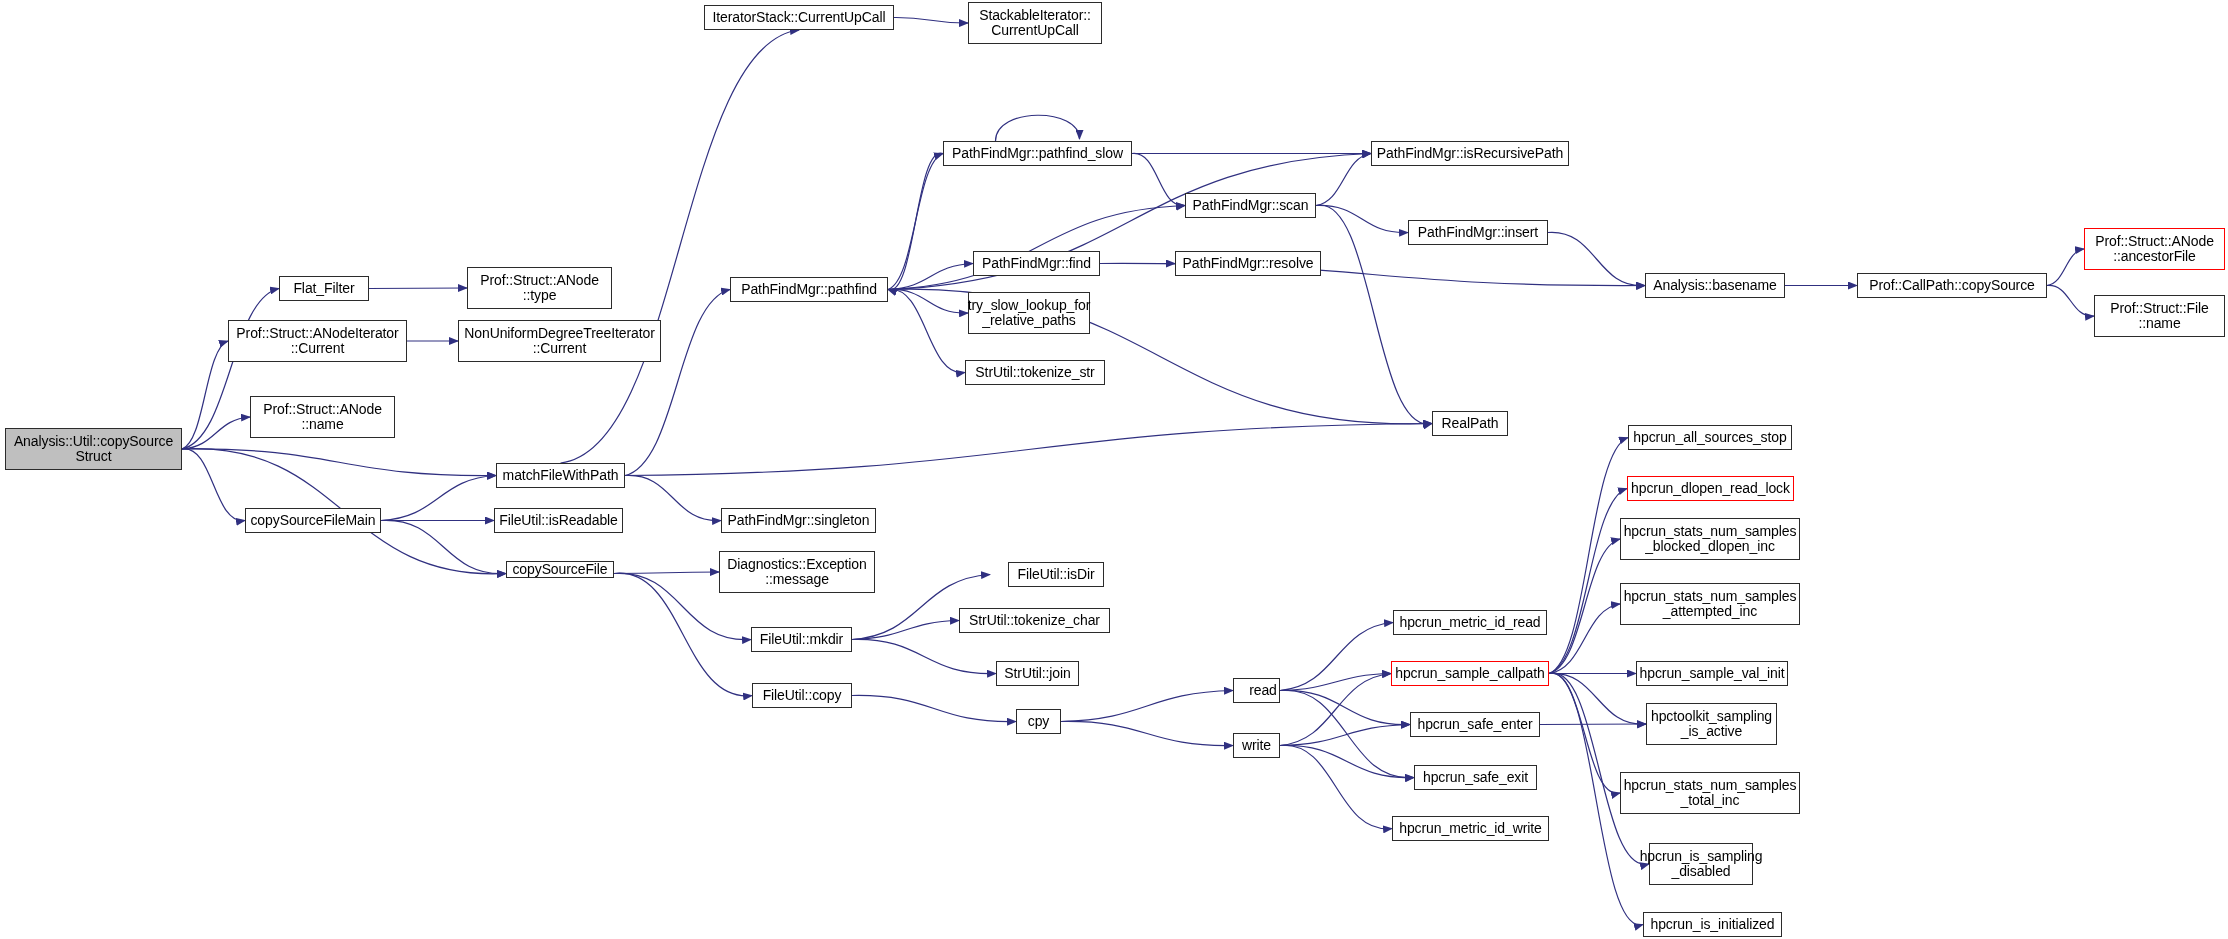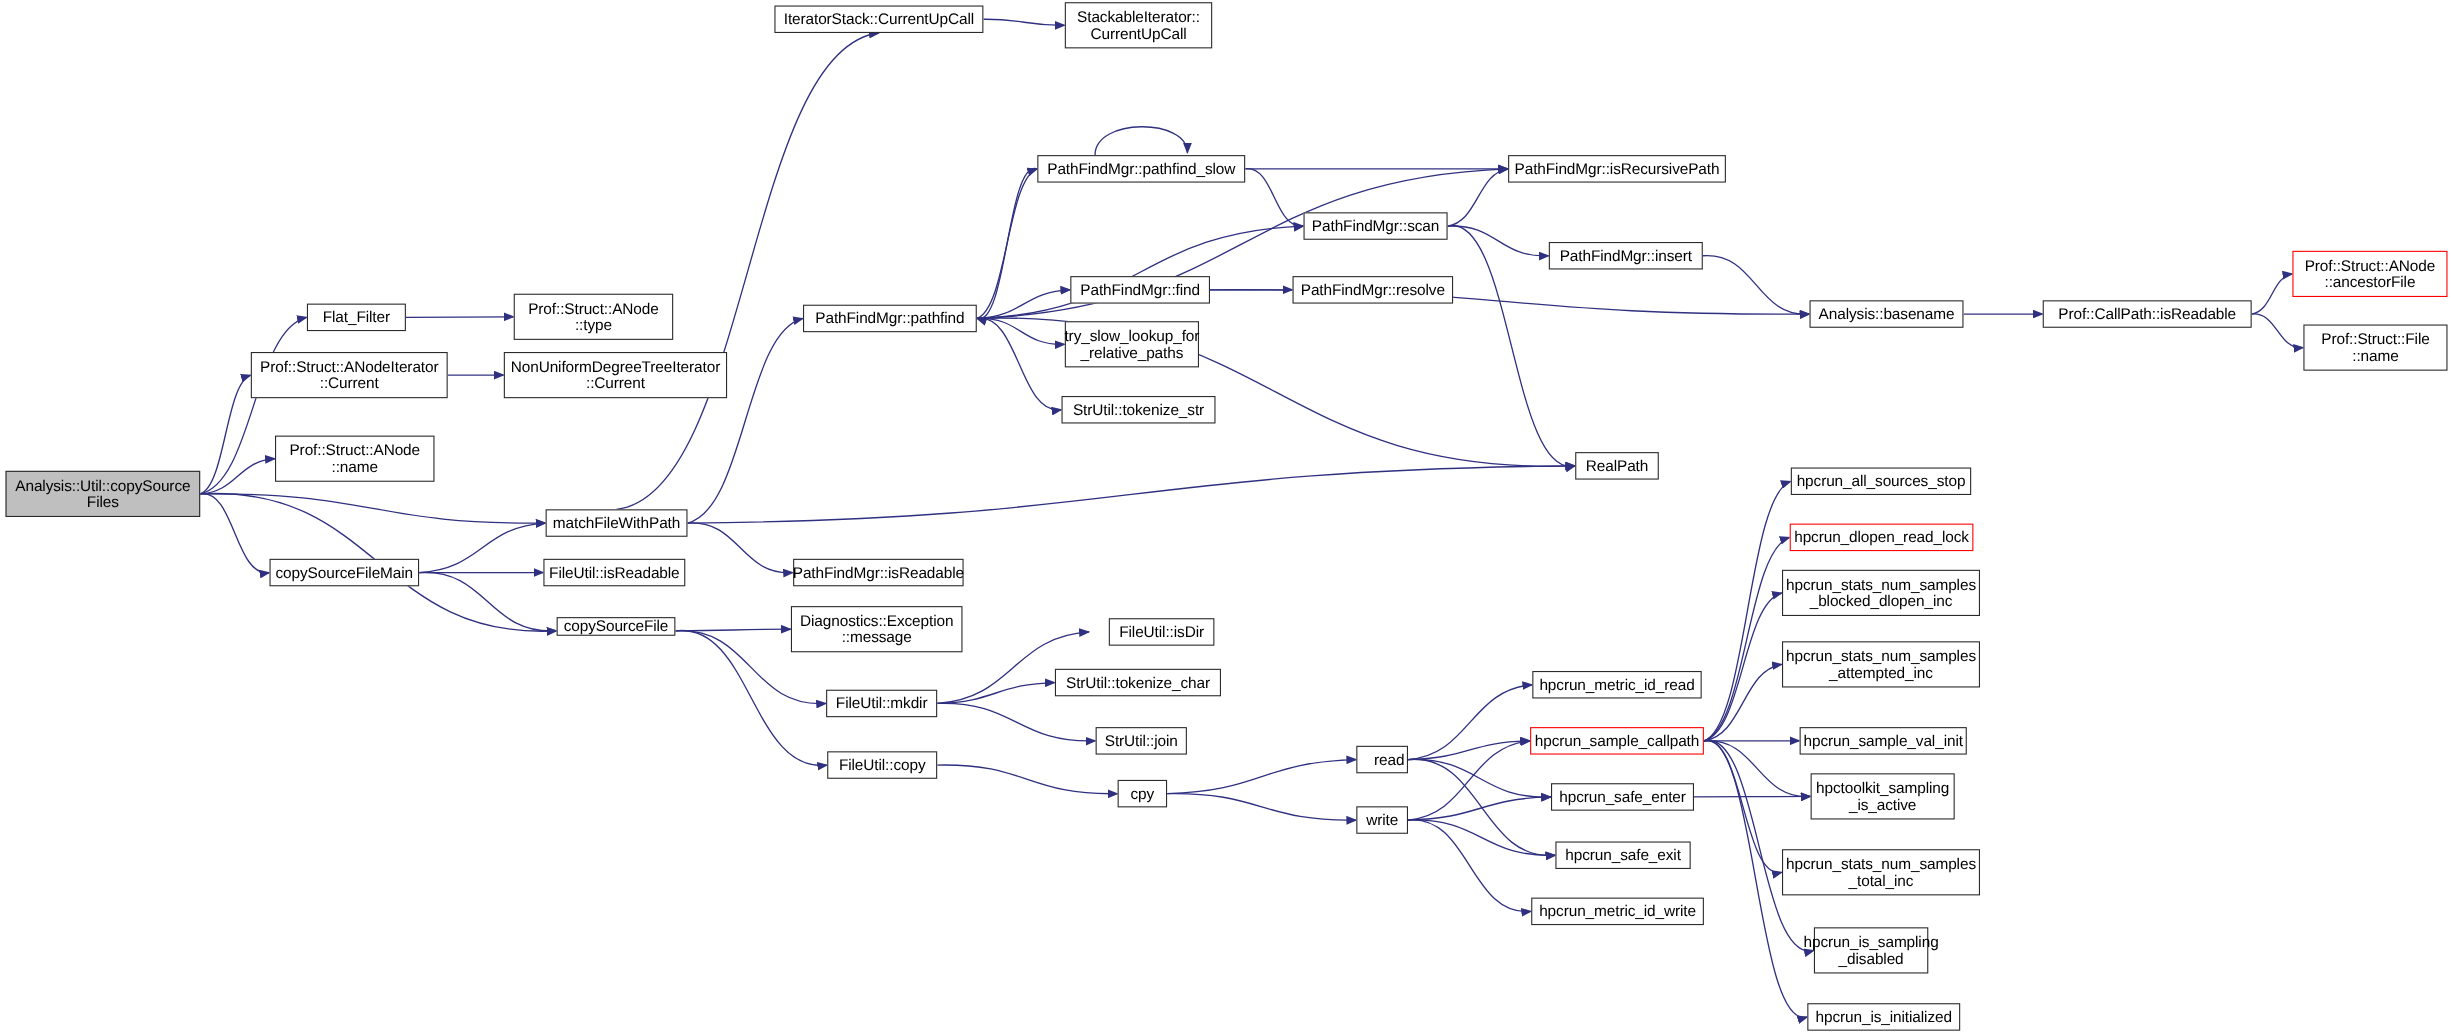--- a/index.html
+++ b/index.html
@@ -119,34 +119,34 @@
         <path d="M888,289.5 C1160,280.455 1160,432.545 1432,423.5" fill="none" stroke="#303080" stroke-width="1.2" marker-end="url(#arrow)"></path>
         <path d="M1100,263.5 C1137.5,263.5 1137.5,263.5 1175,263.5" fill="none" stroke="#303080" stroke-width="1.2" marker-end="url(#arrow)"></path>
         <path d="M1100,263.5 C1372.5,262.015 1372.5,286.985 1645,285.5" fill="none" stroke="#303080" stroke-width="1.2" marker-end="url(#arrow)"></path>
         <path d="M1785,285.5 C1821,285.5 1821,285.5 1857,285.5" fill="none" stroke="#303080" stroke-width="1.2" marker-end="url(#arrow)"></path>
         <path d="M2047,285.5 C2065.5,283.03625 2065.5,251.46375 2084,249" fill="none" stroke="#303080" stroke-width="1.2" marker-end="url(#arrow)"></path>
         <path d="M2047,285.5 C2070.5,283.44125 2070.5,318.05875 2094,316" fill="none" stroke="#303080" stroke-width="1.2" marker-end="url(#arrow)"></path>
       </g>
   </svg>
   <div id="nodes-group">
       <div class="node root" style="left: 5px; top: 428px; width: 177px; height: 42px;">Analysis::Util::copySource
-Files</div>
+Struct</div>
       <div class="node" style="left: 279px; top: 276px; width: 90px; height: 25px;">Flat_Filter</div>
       <div class="node" style="left: 467px; top: 267px; width: 145px; height: 42px;">Prof::Struct::ANode
 ::type</div>
       <div class="node" style="left: 228px; top: 320px; width: 179px; height: 42px;">Prof::Struct::ANodeIterator
 ::Current</div>
       <div class="node" style="left: 458px; top: 320px; width: 203px; height: 42px;">NonUniformDegreeTreeIterator
 ::Current</div>
       <div class="node" style="left: 250px; top: 396px; width: 145px; height: 42px;">Prof::Struct::ANode
 ::name</div>
       <div class="node" style="left: 496px; top: 463px; width: 129px; height: 25px;">matchFileWithPath</div>
       <div class="node" style="left: 245px; top: 508px; width: 136px; height: 25px;">copySourceFileMain</div>
       <div class="node" style="left: 494px; top: 508px; width: 129px; height: 25px;">FileUtil::isReadable</div>
-      <div class="node" style="left: 721px; top: 508px; width: 155px; height: 25px;">PathFindMgr::isReadable</div>
+      <div class="node" style="left: 721px; top: 508px; width: 155px; height: 25px;">PathFindMgr::singleton</div>
       <div class="node" style="left: 506px; top: 561px; width: 108px; height: 17px;">copySourceFile</div>
       <div class="node" style="left: 719px; top: 551px; width: 156px; height: 42px;">Diagnostics::Exception
 ::message</div>
       <div class="node" style="left: 751px; top: 627px; width: 101px; height: 25px;">FileUtil::mkdir</div>
       <div class="node" style="left: 752px; top: 683px; width: 100px; height: 25px;">FileUtil::copy</div>
       <div class="node" style="left: 990px; top: 562px; width: 96px; height: 25px; margin-left: 18px;">FileUtil::isDir</div>
       <div class="node" style="left: 959px; top: 608px; width: 151px; height: 25px;">StrUtil::tokenize_char</div>
       <div class="node" style="left: 996px; top: 661px; width: 83px; height: 25px;">StrUtil::join</div>
       <div class="node" style="left: 1016px; top: 709px; width: 45px; height: 25px;">cpy</div>
       <div class="node" style="left: 1233px; top: 678px; width: 47px; height: 25px; padding-left: 13px;">read</div>
@@ -177,20 +177,20 @@
       <div class="node" style="left: 1371px; top: 141px; width: 198px; height: 25px;">PathFindMgr::isRecursivePath</div>
       <div class="node" style="left: 1185px; top: 193px; width: 131px; height: 25px;">PathFindMgr::scan</div>
       <div class="node" style="left: 1408px; top: 220px; width: 140px; height: 25px;">PathFindMgr::insert</div>
       <div class="node" style="left: 730px; top: 277px; width: 158px; height: 25px;">PathFindMgr::pathfind</div>
       <div class="node" style="left: 973px; top: 251px; width: 127px; height: 25px;">PathFindMgr::find</div>
       <div class="node" style="left: 1175px; top: 251px; width: 146px; height: 25px;">PathFindMgr::resolve</div>
       <div class="node" style="left: 968px; top: 292px; width: 122px; height: 42px;">try_slow_lookup_for
 _relative_paths</div>
       <div class="node" style="left: 965px; top: 360px; width: 140px; height: 25px;">StrUtil::tokenize_str</div>
       <div class="node" style="left: 1645px; top: 273px; width: 140px; height: 25px;">Analysis::basename</div>
-      <div class="node" style="left: 1857px; top: 273px; width: 190px; height: 25px;">Prof::CallPath::isReadable</div>
+      <div class="node" style="left: 1857px; top: 273px; width: 190px; height: 25px;">Prof::CallPath::copySource</div>
       <div class="node hl" style="left: 2084px; top: 228px; width: 141px; height: 42px;">Prof::Struct::ANode
 ::ancestorFile</div>
       <div class="node" style="left: 2094px; top: 295px; width: 131px; height: 42px;">Prof::Struct::File
 ::name</div>
       <div class="node" style="left: 1432px; top: 411px; width: 76px; height: 25px;">RealPath</div>
     </div>
 </div>
 
 </body></html>

